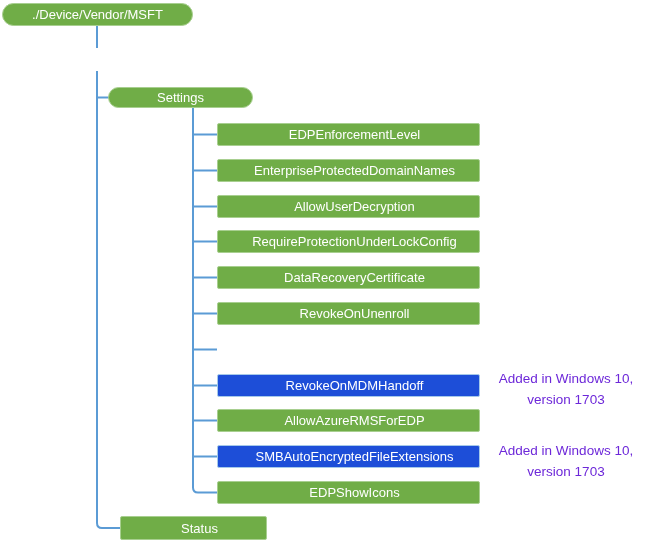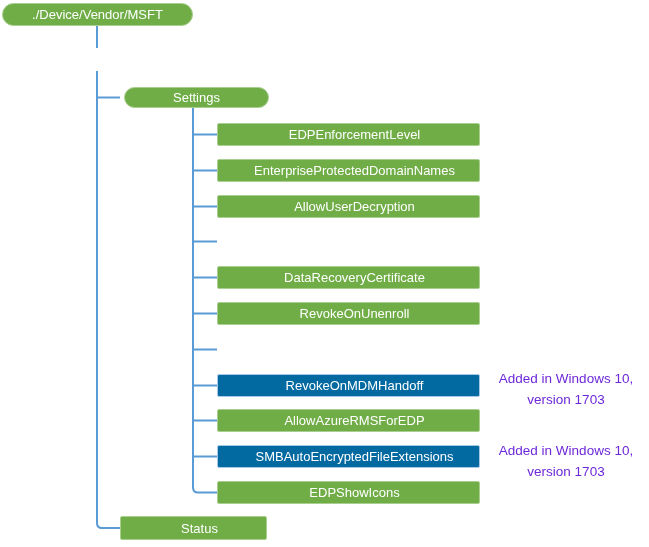--- a/index.html
+++ b/index.html
@@ -23,25 +23,25 @@
     align-items: center;
     justify-content: center;
     color: #ffffff;
     font-size: 13px;
     white-space: nowrap;
     z-index: 2;
   }
   .pill { border-radius: 11.5px; }
   .rect { border-radius: 2px; padding-left: 12px; }
   .green { background: #70AD47; border: 1px solid #A8CF90; }
-  .blue  { background: #0369a1; border: 1px solid #A6C9E9; }
+  .blue  { background: #1d4ed8; border: 1px solid #A6C9E9; }
 
   .root       { left: 2px;   top: 3px;   width: 191px; height: 23px; }
   .enterprise { left: 2px;   top: 48px;  width: 191px; height: 23px; }
-  .settings   { left: 124px; top: 87px;  width: 145px; height: 21px; }
+  .settings   { left: 108px; top: 87px;  width: 145px; height: 21px; }
   .status     { left: 120px; top: 516px; width: 147px; height: 24px; }
   .child      { left: 217px; width: 263px; height: 23px; }
 
   .annotation {
     position: absolute;
     left: 484px;
     width: 164px;
     text-align: center;
     color: #6d28d9;
     font-size: 13.5px;
@@ -71,20 +71,21 @@
 
 
   <div class="node pill green settings">Settings</div>
 
   <div class="node rect green child" style="top:123px">EDPEnforcementLevel</div>
 
   <div class="node rect green child" style="top:159px">EnterpriseProtectedDomainNames</div>
 
   <div class="node rect green child" style="top:195px">AllowUserDecryption</div>
 
+  <div class="node rect green child" style="top:230px">RequireProtectionUnderLockConfig</div>
 
   <div class="node rect green child" style="top:302px">RevokeOnUnenroll</div>
 
   <div class="node rect green child" style="top:266px">DataRecoveryCertificate</div>
 
 
   <div class="node rect blue child" style="top:374px">RevokeOnMDMHandoff</div>
 
   <div class="node rect green child" style="top:409px">AllowAzureRMSForEDP</div>
 

